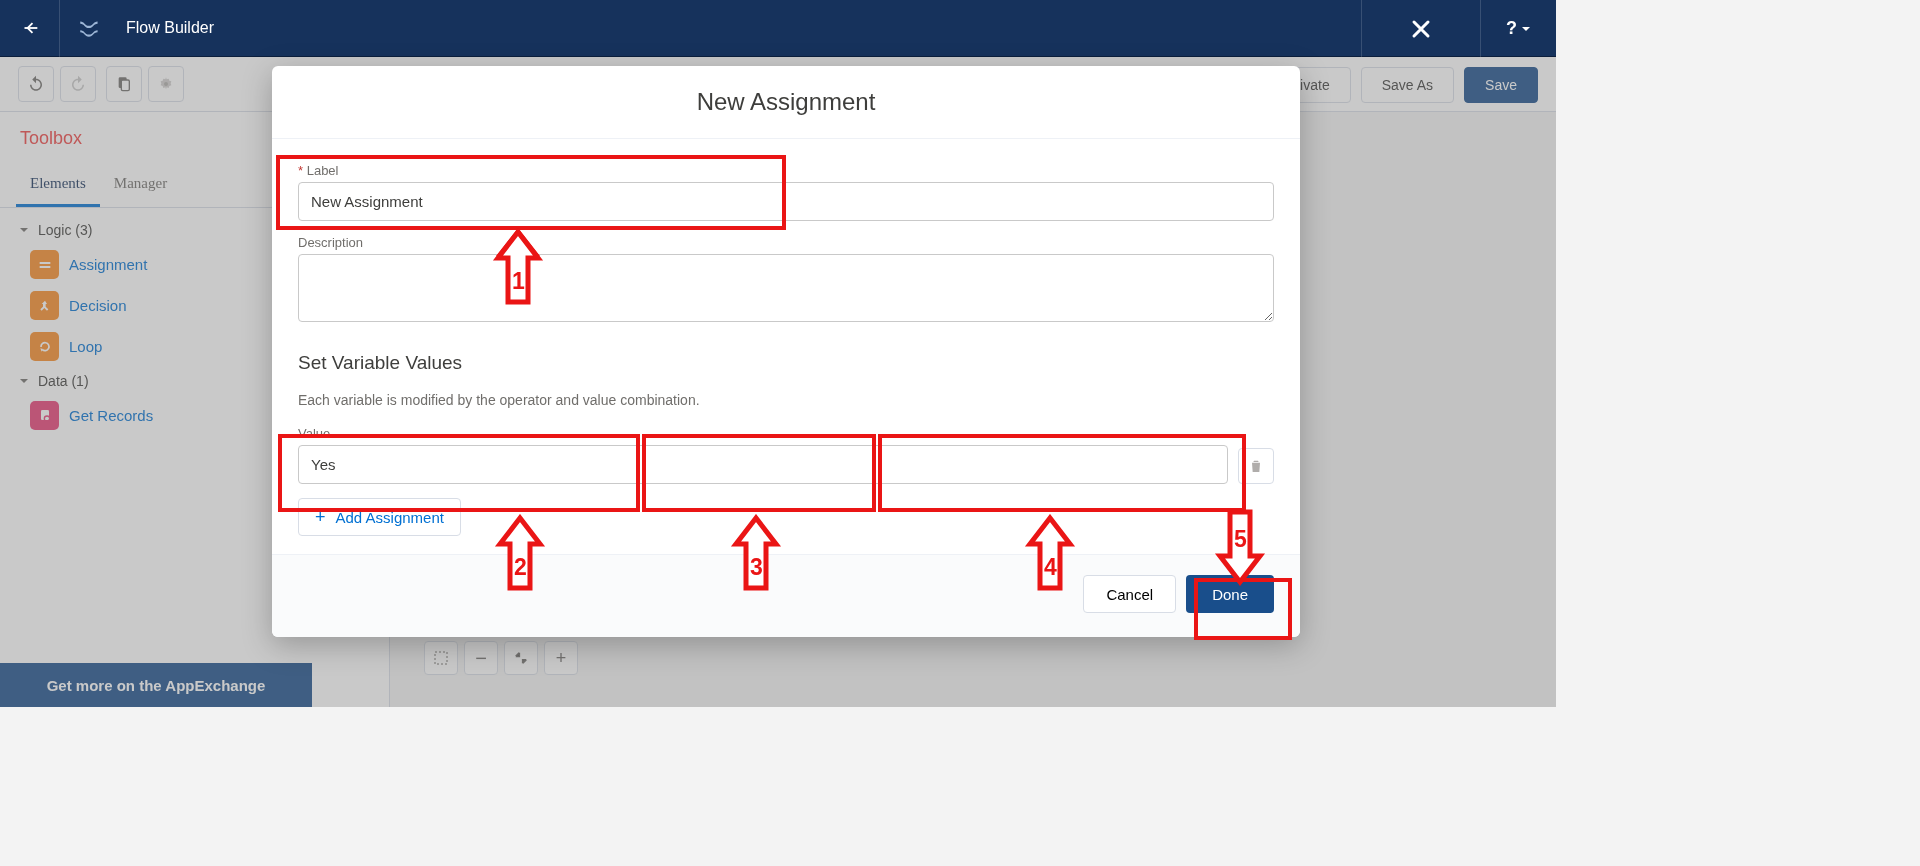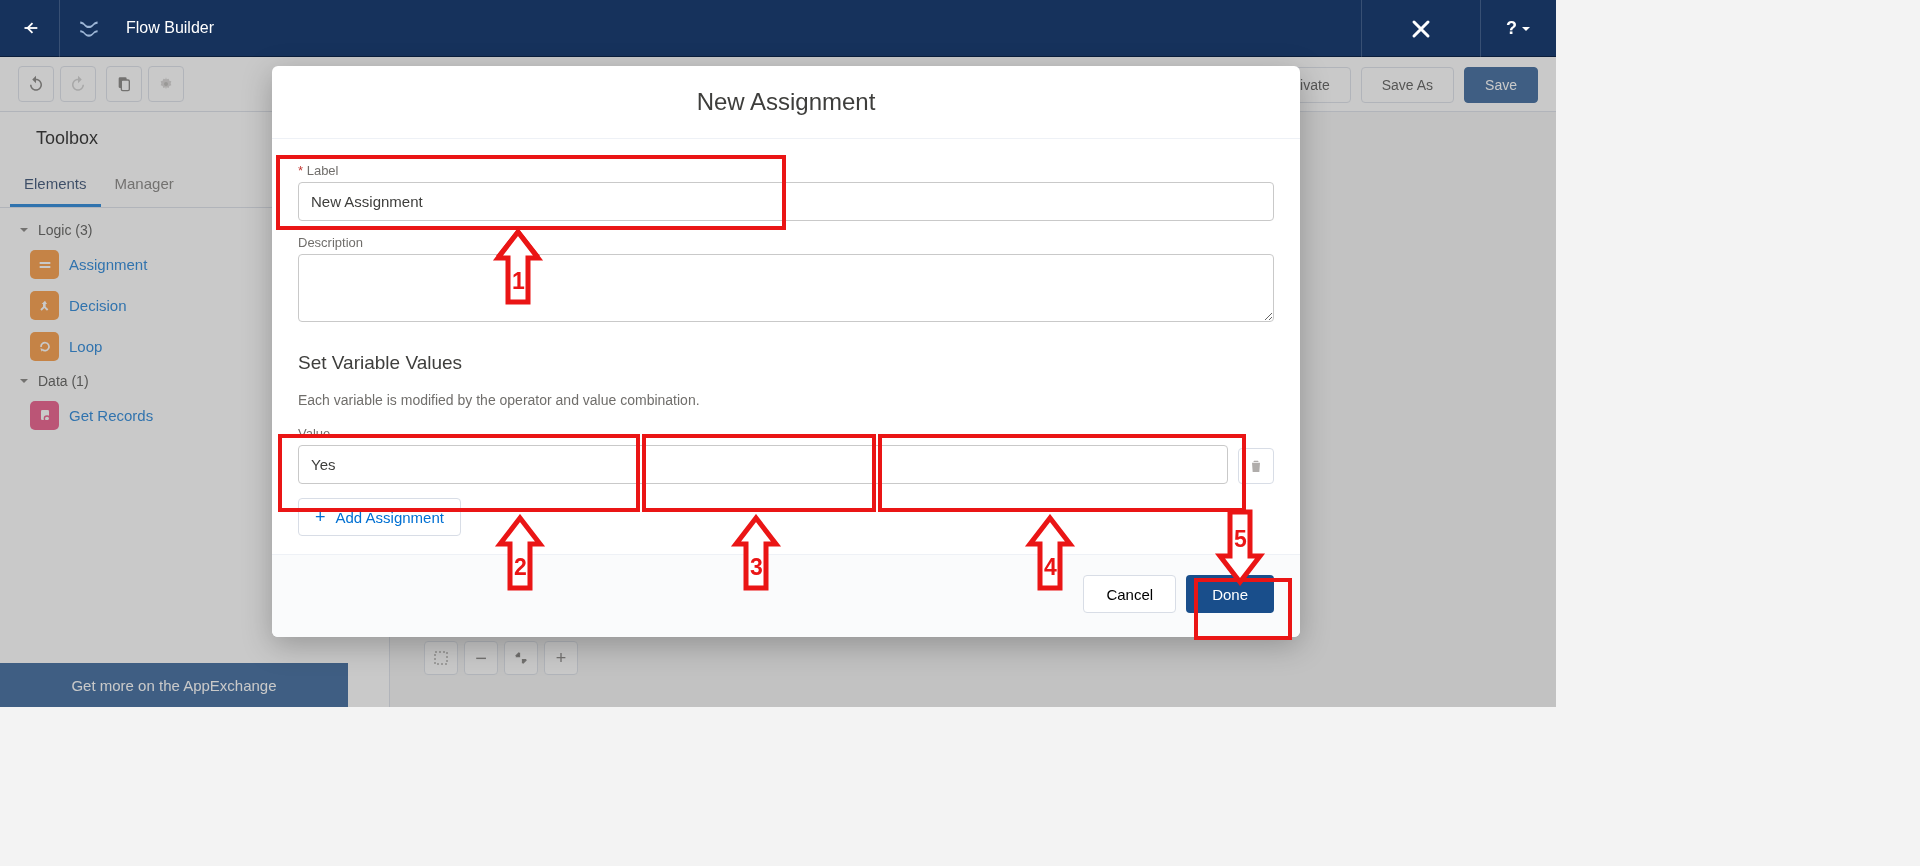--- a/index.html
+++ b/index.html
@@ -17,32 +17,32 @@
   
   .sub-toolbar { position:absolute; top:57px; left:0; right:0; height:55px; background:#fff; border-bottom:1px solid #d8dde6; display:flex; align-items:center; padding:0 18px; }
   .tool-grp { display:flex; gap:6px; }
   .tool-sq { width:36px; height:36px; border:1px solid #d8dde6; border-radius:4px; display:flex; align-items:center; justify-content:center; color:#706e6b; }
   .right-actions { position:absolute; right:18px; top:10px; display:flex; gap:10px; }
   .btn { height:36px; padding:0 20px; border:1px solid #d8dde6; border-radius:4px; background:#fff; font-size:14px; color:#3e3e3c; display:flex; align-items:center; }
   .btn-save { background:#194e8b; color:#fff; border-color:#194e8b; }
 
   
   .toolbox { position:absolute; top:112px; left:0; width:390px; bottom:0; background:#fff; border-right:1px solid #d8dde6; }
-  .toolbox-title { padding:16px 36px; font-size:18px; color:#000000; font-weight:400; }
-  .tabs { display:flex; border-bottom:1px solid #d8dde6; padding:0 10px; }
+  .toolbox-title { padding:16px 20px; font-size:18px; color:#ef4444; font-weight:400; }
+  .tabs { display:flex; border-bottom:1px solid #d8dde6; padding:0 16px;font-family:Liberation Serif, serif; }
   .tab { padding:10px 14px 12px; font-size:15px; color:#706e6b; }
   .tab.active { color:#16325c; border-bottom:3px solid #0070d2; font-weight:500; }
   .tree { padding:8px 0; }
   .tree-section { padding:6px 18px; display:flex; align-items:center; gap:8px; font-size:14px; color:#3e3e3c; }
   .tree-item { padding:6px 14px 6px 30px; display:flex; align-items:center; gap:10px; }
   .tree-item a { color:#0070d2; text-decoration:none; font-size:15px; }
   .ico-box { width:29px; height:29px; border-radius:5px; display:flex; align-items:center; justify-content:center; }
   .ico-orange { background:#f88b25; }
   .ico-pink { background:#e83e76; }
-  .get-more { position:absolute; bottom:0; left:0; width:348px; height:44px; background:#194e8b; color:#fff; display:flex; align-items:center; justify-content:center; font-size:15px; }
+  .get-more { position:absolute; bottom:0; left:0; width:312px; height:44px; background:#194e8b; color:#fff; display:flex; align-items:center; justify-content:center; font-size:15px;font-weight:bold; }
 
   
   .canvas-ctrl { position:absolute; bottom:32px; left:424px; display:flex; gap:6px; }
   .cc-sq { width:34px; height:34px; border:1px solid #d8dde6; border-radius:4px; background:#fff; display:flex; align-items:center; justify-content:center; color:#706e6b; }
 
   
   .overlay { position:absolute; inset:57px 0 0 0; background:rgba(120,120,120,0.4); }
 
   
   .modal { position:absolute; left:272px; top:66px; width:1028px; background:#fff; border-radius:6px; box-shadow:0 8px 30px rgba(0,0,0,0.25); }

